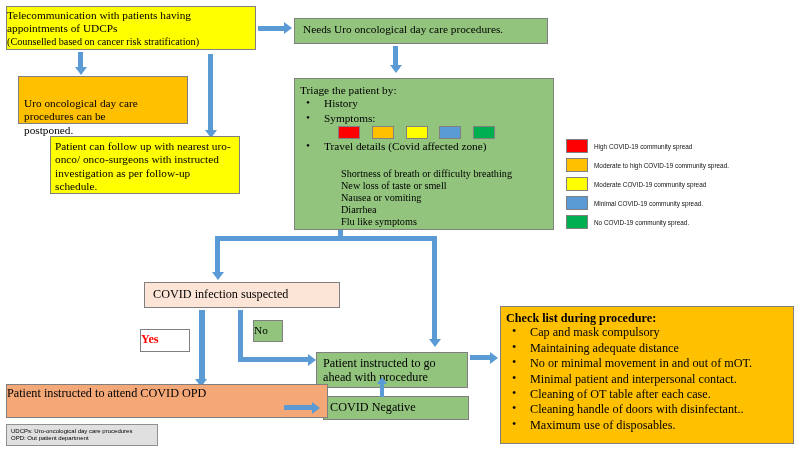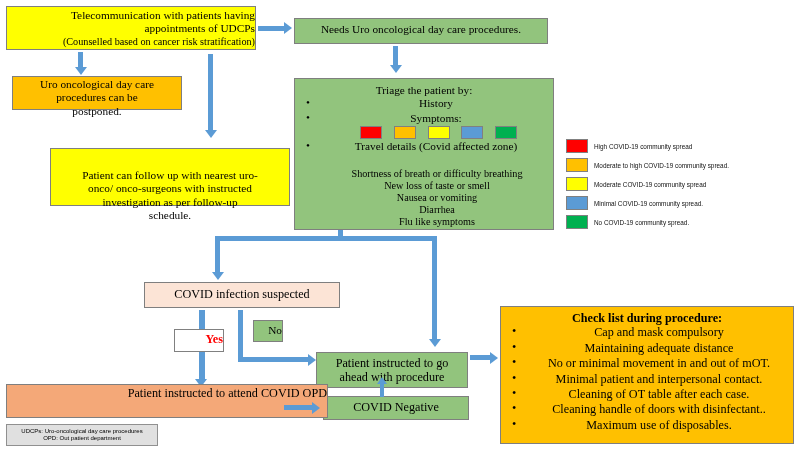--- a/index.html
+++ b/index.html
@@ -20,25 +20,25 @@
     box-sizing: border-box;
     border: 1px solid #7f7f7f;
     color: #000000;
     line-height: 1.18;
   }
   .yellow  { background: #FFFF00; }
   .amber   { background: #FFC000; }
   .green   { background: #92C47D; }
   .peach   { background: #FCE4D6; margin-left: 24px; }
   .orange  { background: #F4A878; }
-  .white   { background: #FFFFFF; margin-left: 34px; }
+  .white   { background: #FFFFFF; }
   .grayish { background: #E0E0E0; }
 
-  .ctr { text-align: right; }
-  .lft { text-align: center; }
+  .ctr { text-align: left; }
+  .lft { text-align: left; }
 
   .t12 { font-size: 12.2px; }
   .t11 { font-size: 11.3px; }
   .t10 { font-size: 10.2px; }
   .t6  { font-size: 6.0px; font-family: "Liberation Sans", sans-serif; }
 
   .bold { font-weight: bold; }
 
   
   .vline, .hline {
@@ -106,30 +106,30 @@
     <div>appointments of UDCPs</div>
     <div class="t10">(Counselled based on cancer risk stratification)</div>
   </div>
 
   <div class="vline" style="left:78px; top:52px; width:5px; height:17px;"></div>
   <div class="arrowhead ah-down" style="left:74.5px; top:67px;"></div>
 
   <div class="hline" style="left:258px; top:26px; width:28px; height:5px;"></div>
   <div class="arrowhead ah-right" style="left:284px; top:21.5px;"></div>
 
-  <div class="box amber lft t11" style="left:12px; top:76px; width:170px; height:34px; padding:1px 5px;">
+  <div class="box amber lft t11" style="left:18px; top:76px; width:170px; height:48px; padding:20px 5px;">
     <div>Uro oncological day care</div>
     <div>procedures can be</div>
     <div>postponed.</div>
   </div>
 
   <div class="vline" style="left:208px; top:54px; width:5px; height:78px;"></div>
   <div class="arrowhead ah-down" style="left:204.5px; top:130px;"></div>
 
-  <div class="box yellow lft t11" style="left:50px; top:148px; width:240px; height:58px; padding:20px 4px;">
+  <div class="box yellow lft t11" style="left:50px; top:136px; width:190px; height:58px; padding:3px 4px;">
     <div>Patient can follow up with nearest uro-</div>
     <div>onco/ onco-surgeons with instructed</div>
     <div>investigation as per follow-up</div>
     <div>schedule.</div>
   </div>
 
   <div class="box green lft t11" style="left:294px; top:18px; width:254px; height:26px; padding:4px 8px;">
     <div>Needs Uro oncological day care procedures.</div>
   </div>
 

